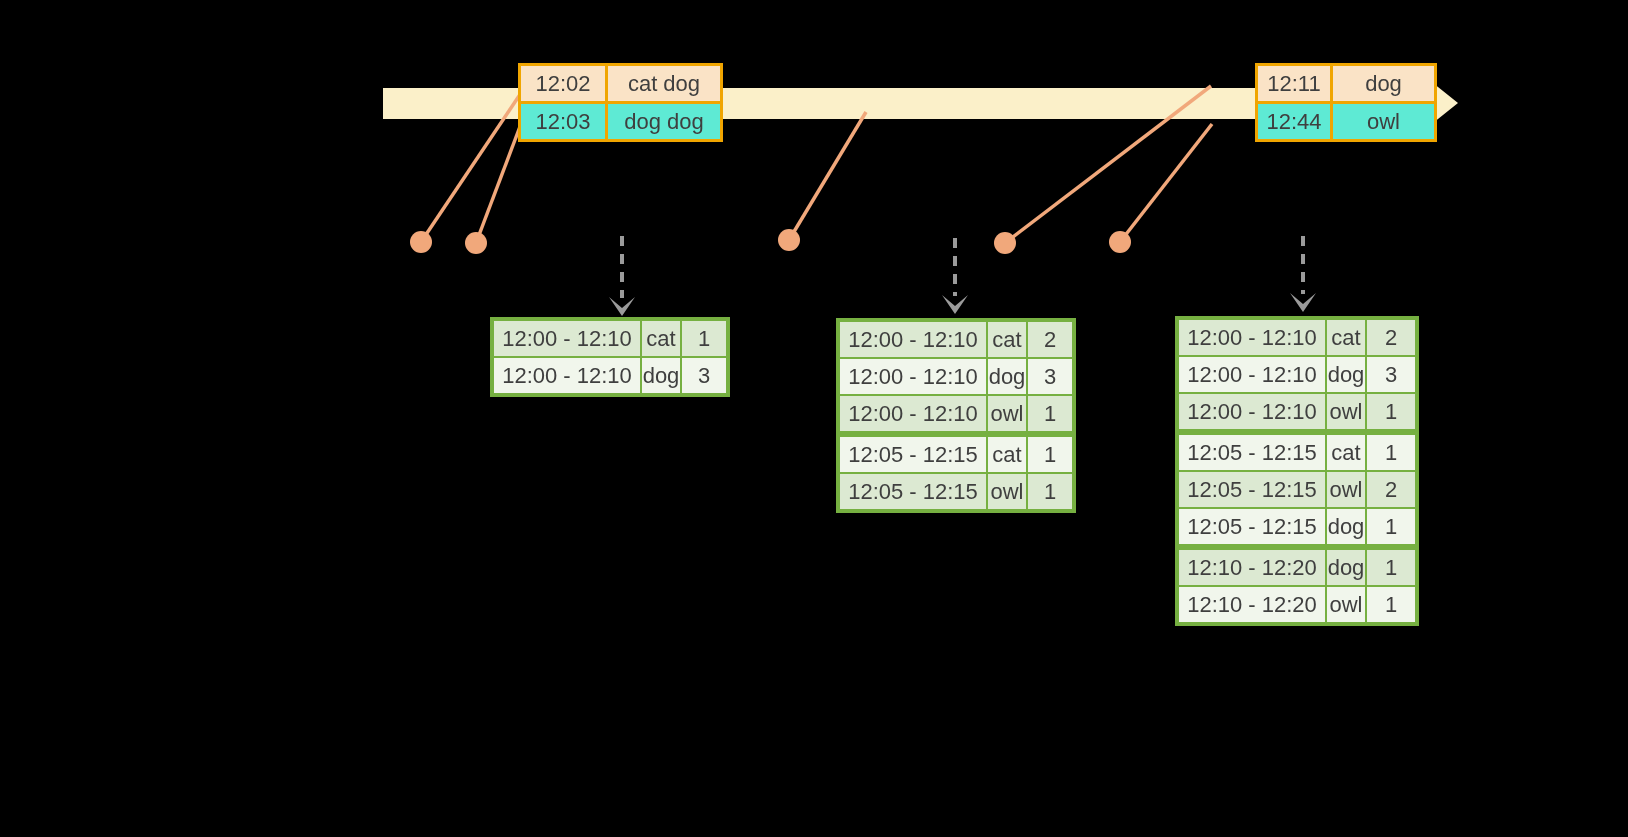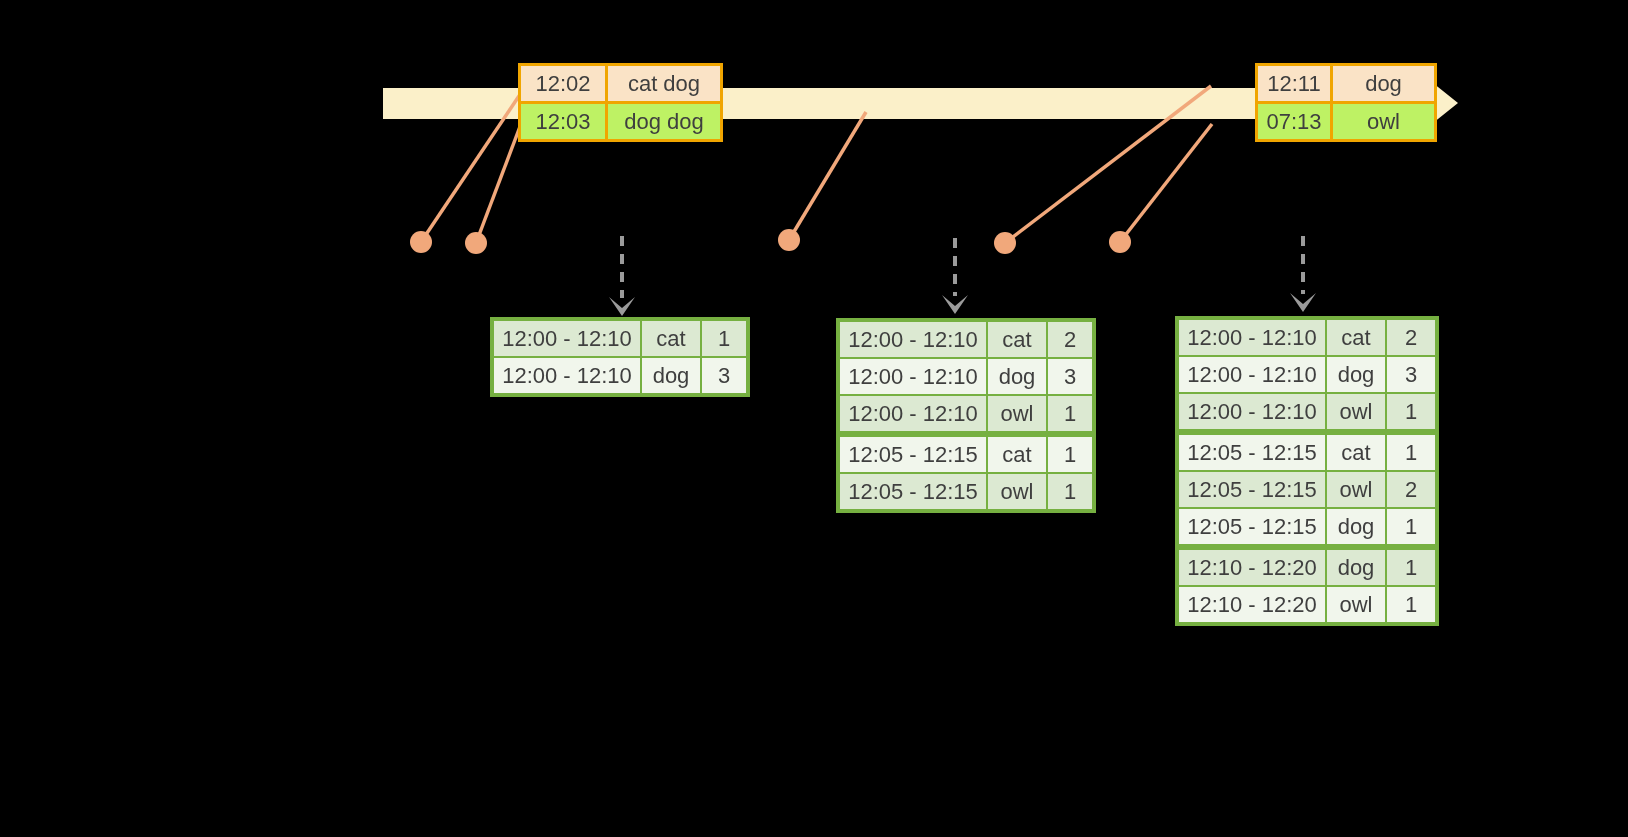--- a/index.html
+++ b/index.html
@@ -9,34 +9,34 @@
 
   
   .etable{position:absolute;z-index:2;background:#F0A500;padding:3px;
           display:flex;flex-direction:column;gap:3px;box-sizing:border-box;}
   .erow{display:flex;gap:3px;}
   .ecell{height:35px;display:flex;align-items:center;justify-content:center;
          font-size:22px;color:#3F3F3F;}
   .e12 .ec-time{width:84px;} .e12 .ec-words{width:112px;}
   .e3  .ec-time{width:72px;} .e3  .ec-words{width:101px;}
   .ed{background:#FAE3C6;}   
-  .el{background:#bef264;}   
+  .el{background:#5eead4;}   
   .em{background:#FBE9D2;}   
   #etable1{left:518px;top:63px;}
   #etable2{left:864px;top:82px;}
   #etable3{left:1255px;top:63px;}
 
   
   .rtable{position:absolute;z-index:2;background:#76B041;padding:4px;
           display:flex;flex-direction:column;gap:2px;box-sizing:border-box;}
   .rrow{display:flex;gap:2px;}
   .rrow.sep{margin-top:4px;}  
   .rcell{height:35px;display:flex;align-items:center;justify-content:center;
          font-size:22px;color:#3F3F3F;}
-  .rc-time{width:146px;text-align:right;} .rc-word{width:58px;} .rc-count{width:44px;}
+  .rc-time{width:146px;text-align:right;} .rc-word{width:38px;} .rc-count{width:44px;}
   .r3 .rc-count{width:48px;}
   .rd{background:#DCE9D2;}   
   .rl{background:#F1F6EC;}   
   #rtable1{left:490px;top:317px;}
   #rtable2{left:836px;top:318px;}
   #rtable3{left:1175px;top:316px;}
 </style>
 </head>
 <body>
 
@@ -84,21 +84,21 @@
     </div>
   </div>
 
 
   <div id="etable3" class="etable e3">
     <div class="erow">
       <div class="ecell ec-time ed">12:11</div>
       <div class="ecell ec-words ed">dog</div>
     </div>
     <div class="erow">
-      <div class="ecell ec-time el">07:13</div>
+      <div class="ecell ec-time el">12:44</div>
       <div class="ecell ec-words el">owl</div>
     </div>
   </div>
 
   <div id="rtable1" class="rtable">
     <div class="rrow">
       <div class="rcell rc-time rd">12:00 - 12:10</div>
       <div class="rcell rc-word rd">cat</div>
       <div class="rcell rc-count rd">1</div>
     </div>

